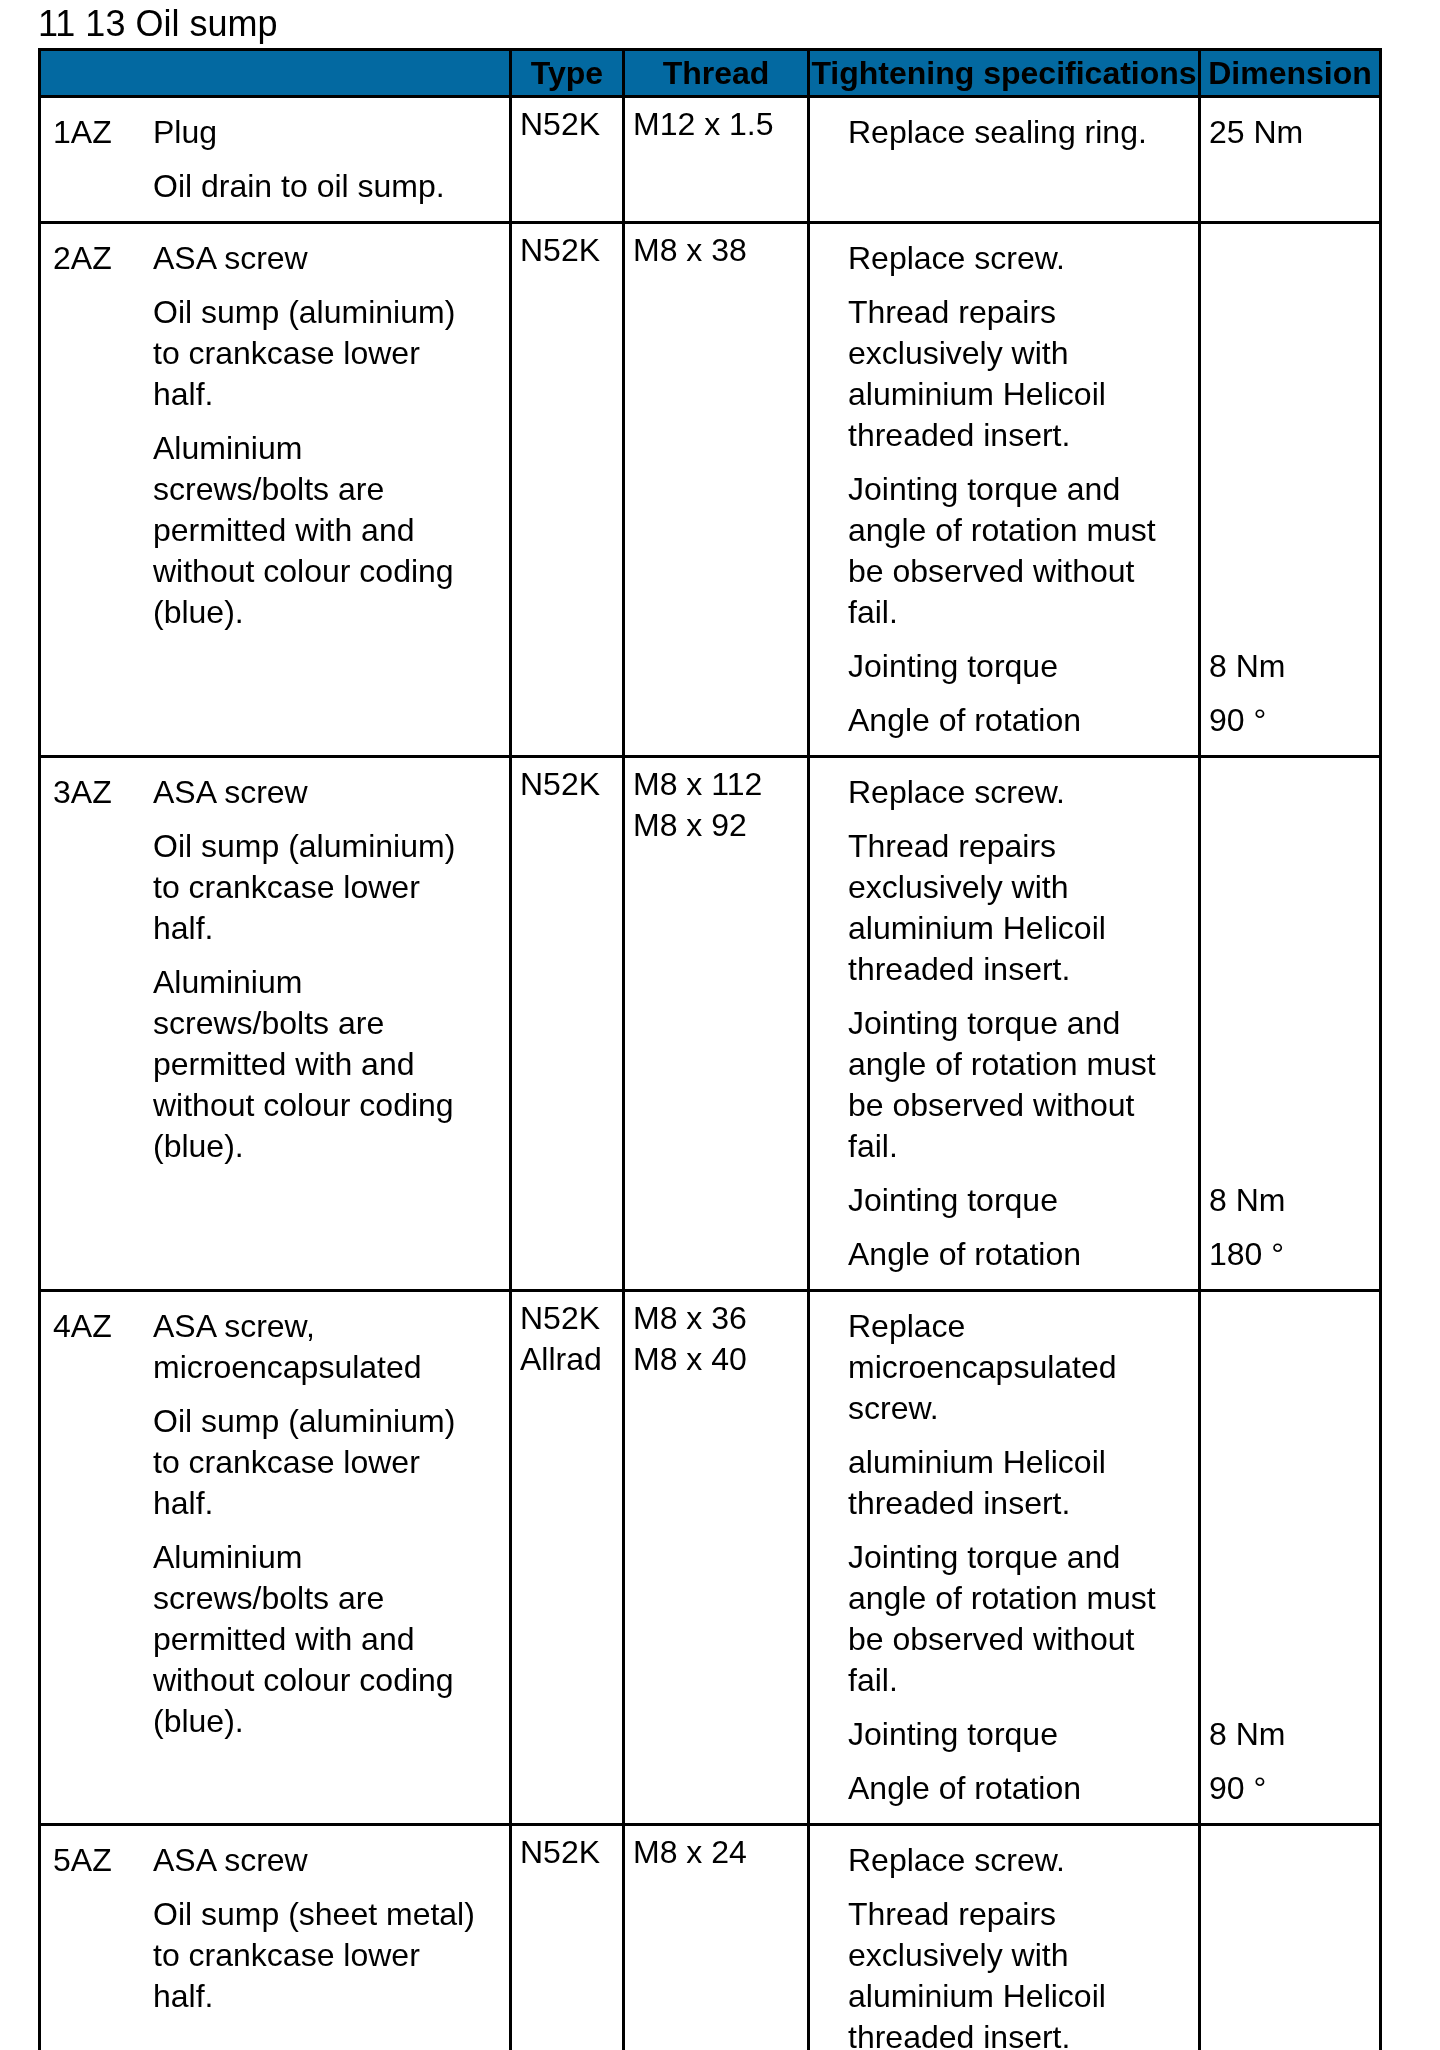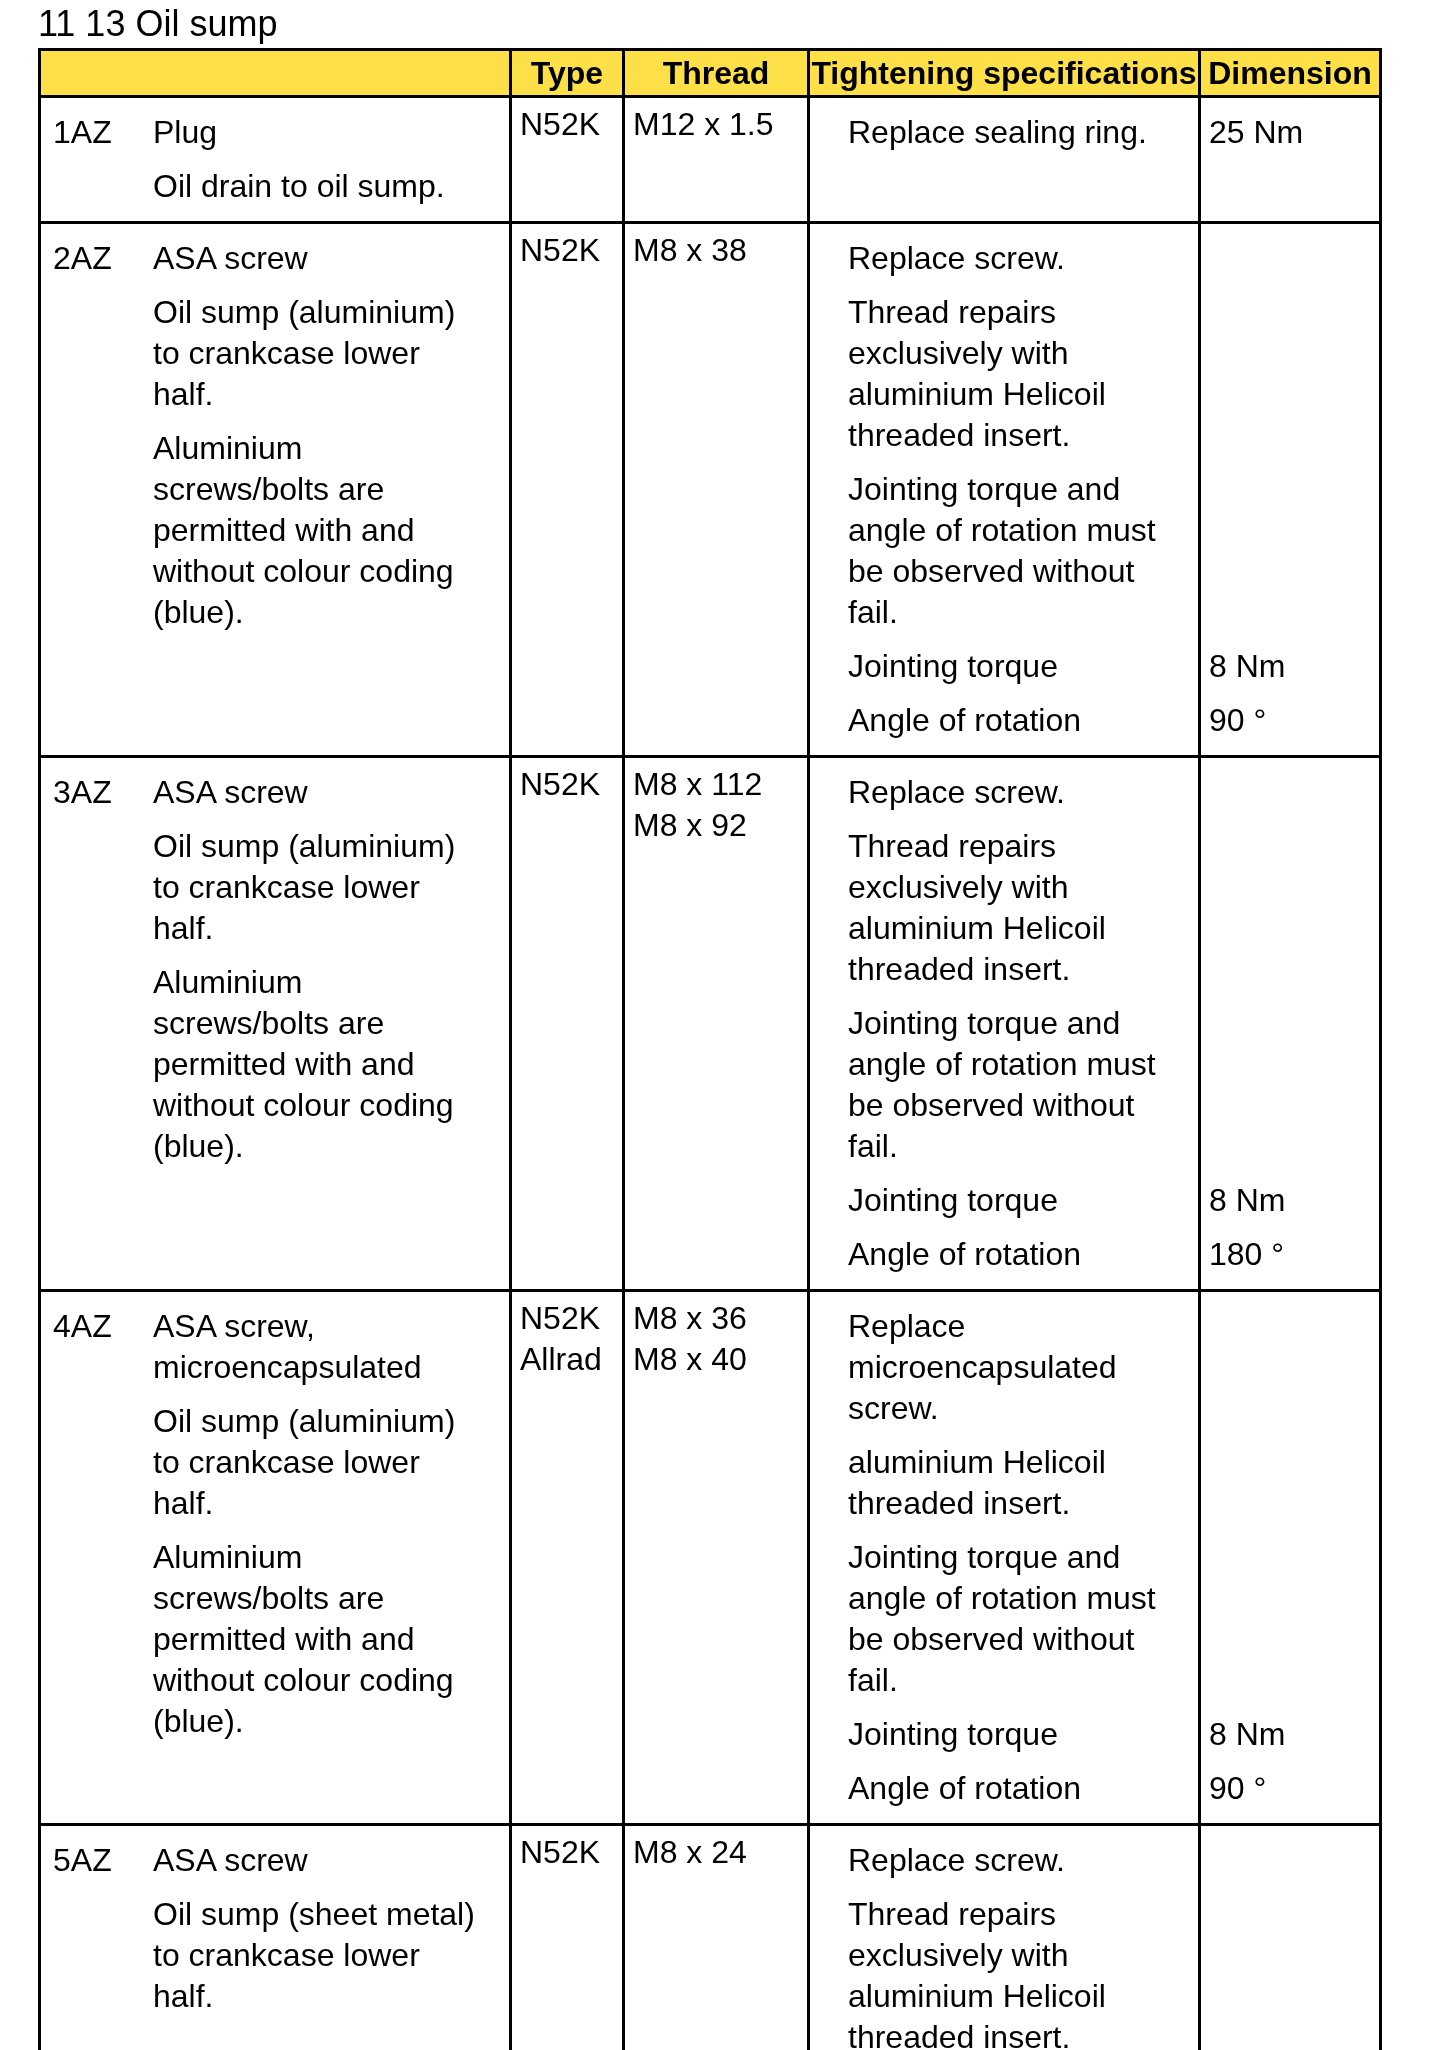--- a/index.html
+++ b/index.html
@@ -22,21 +22,21 @@
     margin-left: 38px;
     display: grid;
     grid-template-columns: 468px 110px 182px 388px 178px;
     gap: 3px;
     background: #000000;
     border: 3px solid #000000;
     width: max-content;
   }
   .trow { display: contents; }
   .hcell {
-    background: #fde047;
+    background: #0369a1;
     font-weight: bold;
     font-size: 32px;
     height: 44px;
     display: flex;
     align-items: center;
     justify-content: center;
     white-space: nowrap;
     overflow: hidden;
   }
   .cell {

